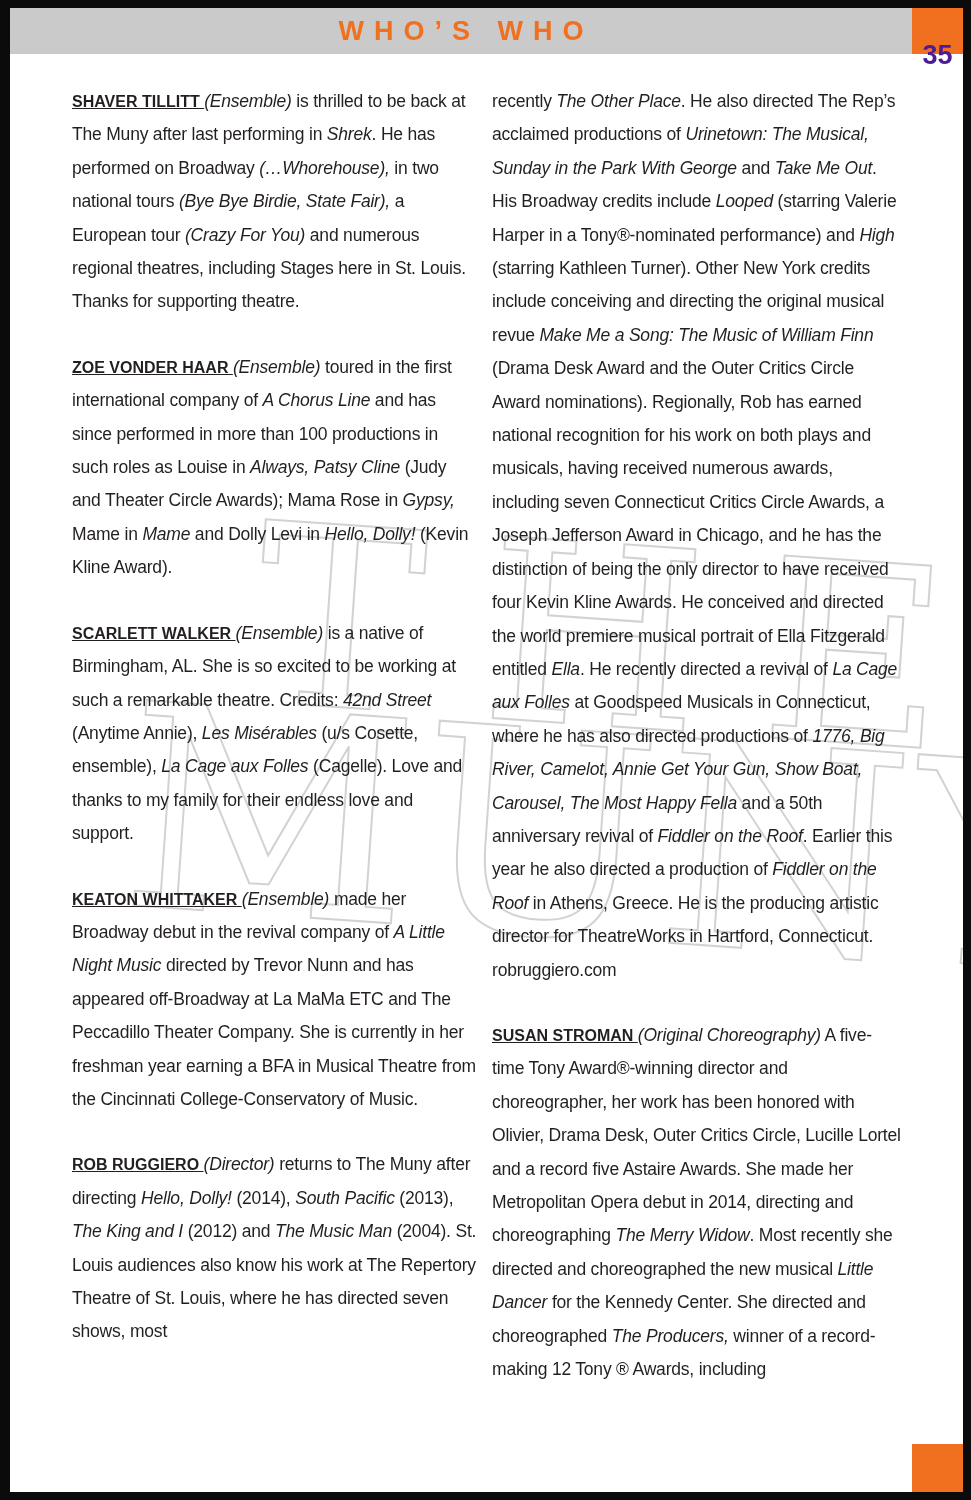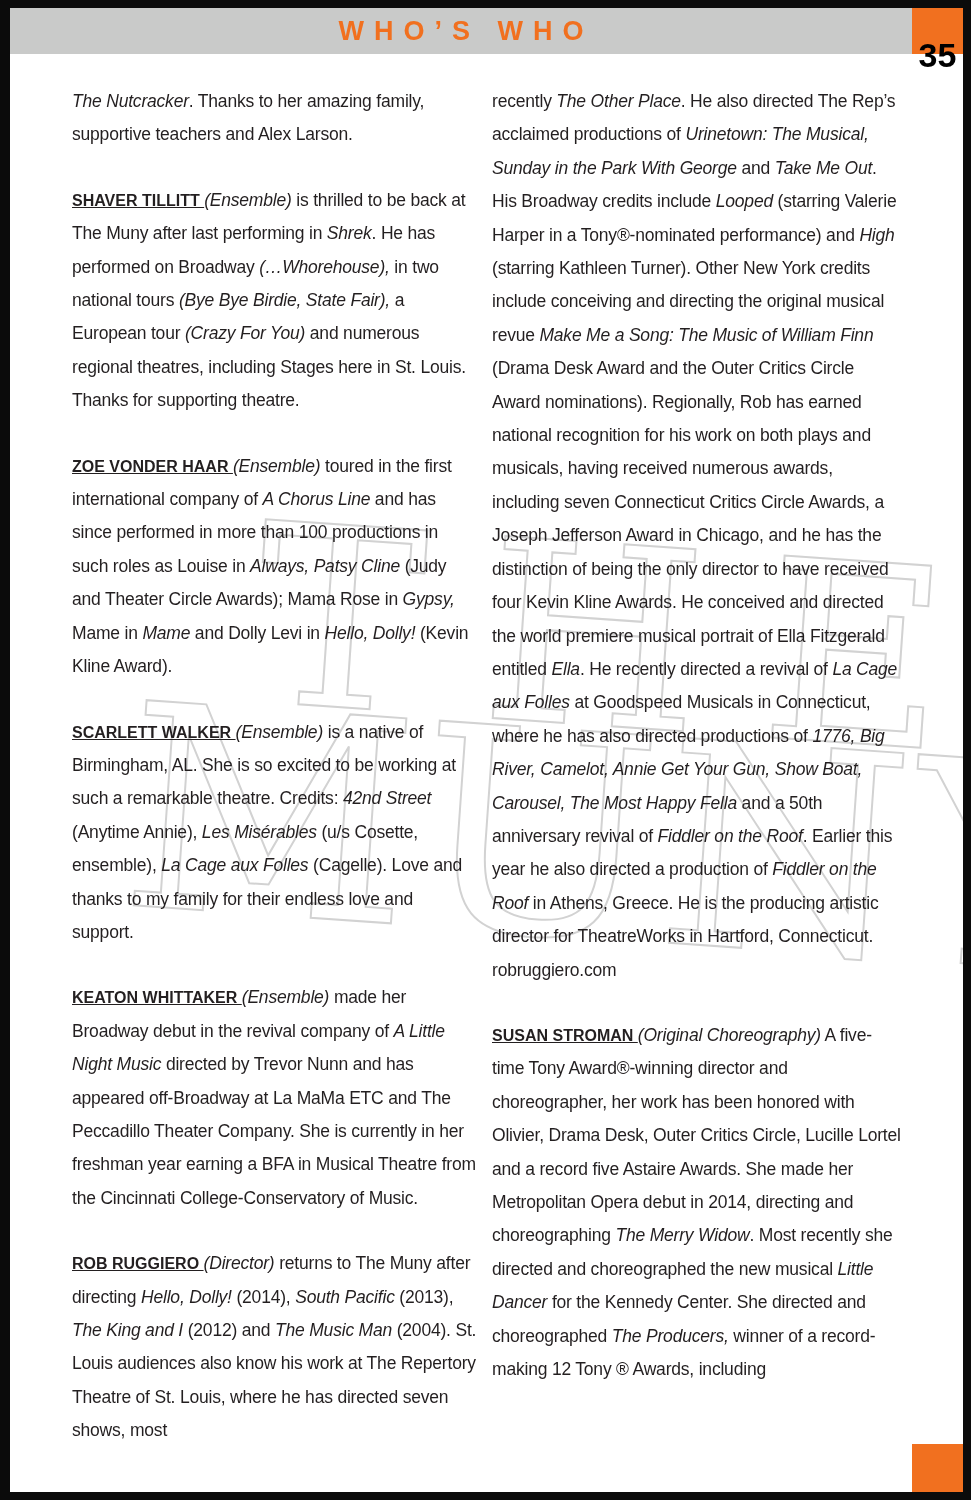--- a/index.html
+++ b/index.html
@@ -22,21 +22,21 @@
     display:flex; align-items:center; justify-content:center;
   }
   .header-title {
     color:#f1701f; font-weight:bold; font-size:27px;
     letter-spacing:10px; padding-left:10px;
   }
   .page-num-box {
     width:51px; background:#f1701f;
     display:flex; align-items:center; justify-content:center;
   }
-  .page-num { color:#000000; font-weight:bold; font-size:34px;margin-top:48px; }
+  .page-num { color:#4c1d95; font-weight:bold; font-size:27px;margin-top:48px; }
 
   .watermark {
     position:absolute; left:120px; top:530px;
     transform:rotate(4deg);
     font-family:"DejaVu Serif", serif;
     color:transparent;
     -webkit-text-stroke:2px #d2d2d2;
     pointer-events:none;
     white-space:nowrap;
   }
@@ -76,21 +76,20 @@
       <span class="page-num">35</span>
     </div>
   </div>
 
   <div class="watermark">
     <div class="wm-line1">THE</div>
     <div class="wm-line2">MUNY</div>
   </div>
 
   <div class="col col-left" id="col-left">
-      <p class="para"><span class="seg-i">The Nutcracker</span><span class="seg-n">. Thanks to her amazing family, supportive teachers and Alex Larson.</span></p>
       <p class="para"><span class="seg-b">SHAVER TILLITT </span><span class="seg-i">(Ensemble)</span><span class="seg-n"> is thrilled to be back at The Muny after last performing in </span><span class="seg-i">Shrek</span><span class="seg-n">. He has performed on Broadway </span><span class="seg-i">(…Whorehouse),</span><span class="seg-n"> in two national tours </span><span class="seg-i">(Bye Bye Birdie, State Fair),</span><span class="seg-n"> a European tour </span><span class="seg-i">(Crazy For You)</span><span class="seg-n"> and numerous regional theatres, including Stages here in St. Louis. Thanks for supporting theatre.</span></p>
       <p class="para"><span class="seg-b">ZOE VONDER HAAR </span><span class="seg-i">(Ensemble)</span><span class="seg-n"> toured in the first international company of </span><span class="seg-i">A Chorus Line</span><span class="seg-n"> and has since performed in more than 100 productions in such roles as Louise in </span><span class="seg-i">Always, Patsy Cline</span><span class="seg-n"> (Judy and Theater Circle Awards); Mama Rose in </span><span class="seg-i">Gypsy,</span><span class="seg-n"> Mame in </span><span class="seg-i">Mame</span><span class="seg-n"> and Dolly Levi in </span><span class="seg-i">Hello, Dolly!</span><span class="seg-n"> (Kevin Kline Award).</span></p>
       <p class="para"><span class="seg-b">SCARLETT WALKER </span><span class="seg-i">(Ensemble)</span><span class="seg-n"> is a native of Birmingham, AL. She is so excited to be working at such a remarkable theatre. Credits: </span><span class="seg-i">42nd Street</span><span class="seg-n"> (Anytime Annie), </span><span class="seg-i">Les Misérables</span><span class="seg-n"> (u/s Cosette, ensemble), </span><span class="seg-i">La Cage aux Folles</span><span class="seg-n"> (Cagelle). Love and thanks to my family for their endless love and support.</span></p>
       <p class="para"><span class="seg-b">KEATON WHITTAKER </span><span class="seg-i">(Ensemble)</span><span class="seg-n"> made her Broadway debut in the revival company of </span><span class="seg-i">A Little Night Music</span><span class="seg-n"> directed by Trevor Nunn and has appeared off-Broadway at La MaMa ETC and The Peccadillo Theater Company. She is currently in her freshman year earning a BFA in Musical Theatre from the Cincinnati College-Conservatory of Music.</span></p>
       <p class="para"><span class="seg-b">ROB RUGGIERO </span><span class="seg-i">(Director)</span><span class="seg-n"> returns to The Muny after directing </span><span class="seg-i">Hello, Dolly!</span><span class="seg-n"> (2014), </span><span class="seg-i">South Pacific</span><span class="seg-n"> (2013), </span><span class="seg-i">The King and I</span><span class="seg-n"> (2012) and </span><span class="seg-i">The Music Man</span><span class="seg-n"> (2004). St. Louis audiences also know his work at The Repertory Theatre of St. Louis, where he has directed seven shows, most</span></p>
     </div>
   <div class="col col-right" id="col-right">
       <p class="para"><span class="seg-n">recently </span><span class="seg-i">The Other Place</span><span class="seg-n">. He also directed The Rep’s acclaimed productions of </span><span class="seg-i">Urinetown: The Musical, Sunday in the Park With George</span><span class="seg-n"> and </span><span class="seg-i">Take Me Out</span><span class="seg-n">. His Broadway credits include </span><span class="seg-i">Looped</span><span class="seg-n"> (starring Valerie Harper in a Tony®-nominated performance) and </span><span class="seg-i">High</span><span class="seg-n"> (starring Kathleen Turner). Other New York credits include conceiving and directing the original musical revue </span><span class="seg-i">Make Me a Song: The Music of William Finn</span><span class="seg-n"> (Drama Desk Award and the Outer Critics Circle Award nominations). Regionally, Rob has earned national recognition for his work on both plays and musicals, having received numerous awards, including seven Connecticut Critics Circle Awards, a Joseph Jefferson Award in Chicago, and he has the distinction of being the only director to have received four Kevin Kline Awards. He conceived and directed the world premiere musical portrait of Ella Fitzgerald entitled </span><span class="seg-i">Ella</span><span class="seg-n">. He recently directed a revival of </span><span class="seg-i">La Cage aux Folles</span><span class="seg-n"> at Goodspeed Musicals in Connecticut, where he has also directed productions of </span><span class="seg-i">1776, Big River, Camelot, Annie Get Your Gun, Show Boat, Carousel, The Most Happy Fella</span><span class="seg-n"> and a 50th anniversary revival of </span><span class="seg-i">Fiddler on the Roof</span><span class="seg-n">. Earlier this year he also directed a production of </span><span class="seg-i">Fiddler on the Roof</span><span class="seg-n"> in Athens, Greece. He is the producing artistic director for TheatreWorks in Hartford, Connecticut. robruggiero.com</span></p>
       <p class="para"><span class="seg-b">SUSAN STROMAN </span><span class="seg-i">(Original Choreography)</span><span class="seg-n"> A five-time Tony Award®-winning director and choreographer, her work has been honored with Olivier, Drama Desk, Outer Critics Circle, Lucille Lortel and a record five Astaire Awards. She made her Metropolitan Opera debut in 2014, directing and choreographing </span><span class="seg-i">The Merry Widow</span><span class="seg-n">. Most recently she directed and choreographed the new musical </span><span class="seg-i">Little Dancer</span><span class="seg-n"> for the Kennedy Center. She directed and choreographed </span><span class="seg-i">The Producers,</span><span class="seg-n"> winner of a record-making 12 Tony ® Awards, including</span></p>
     </div>

